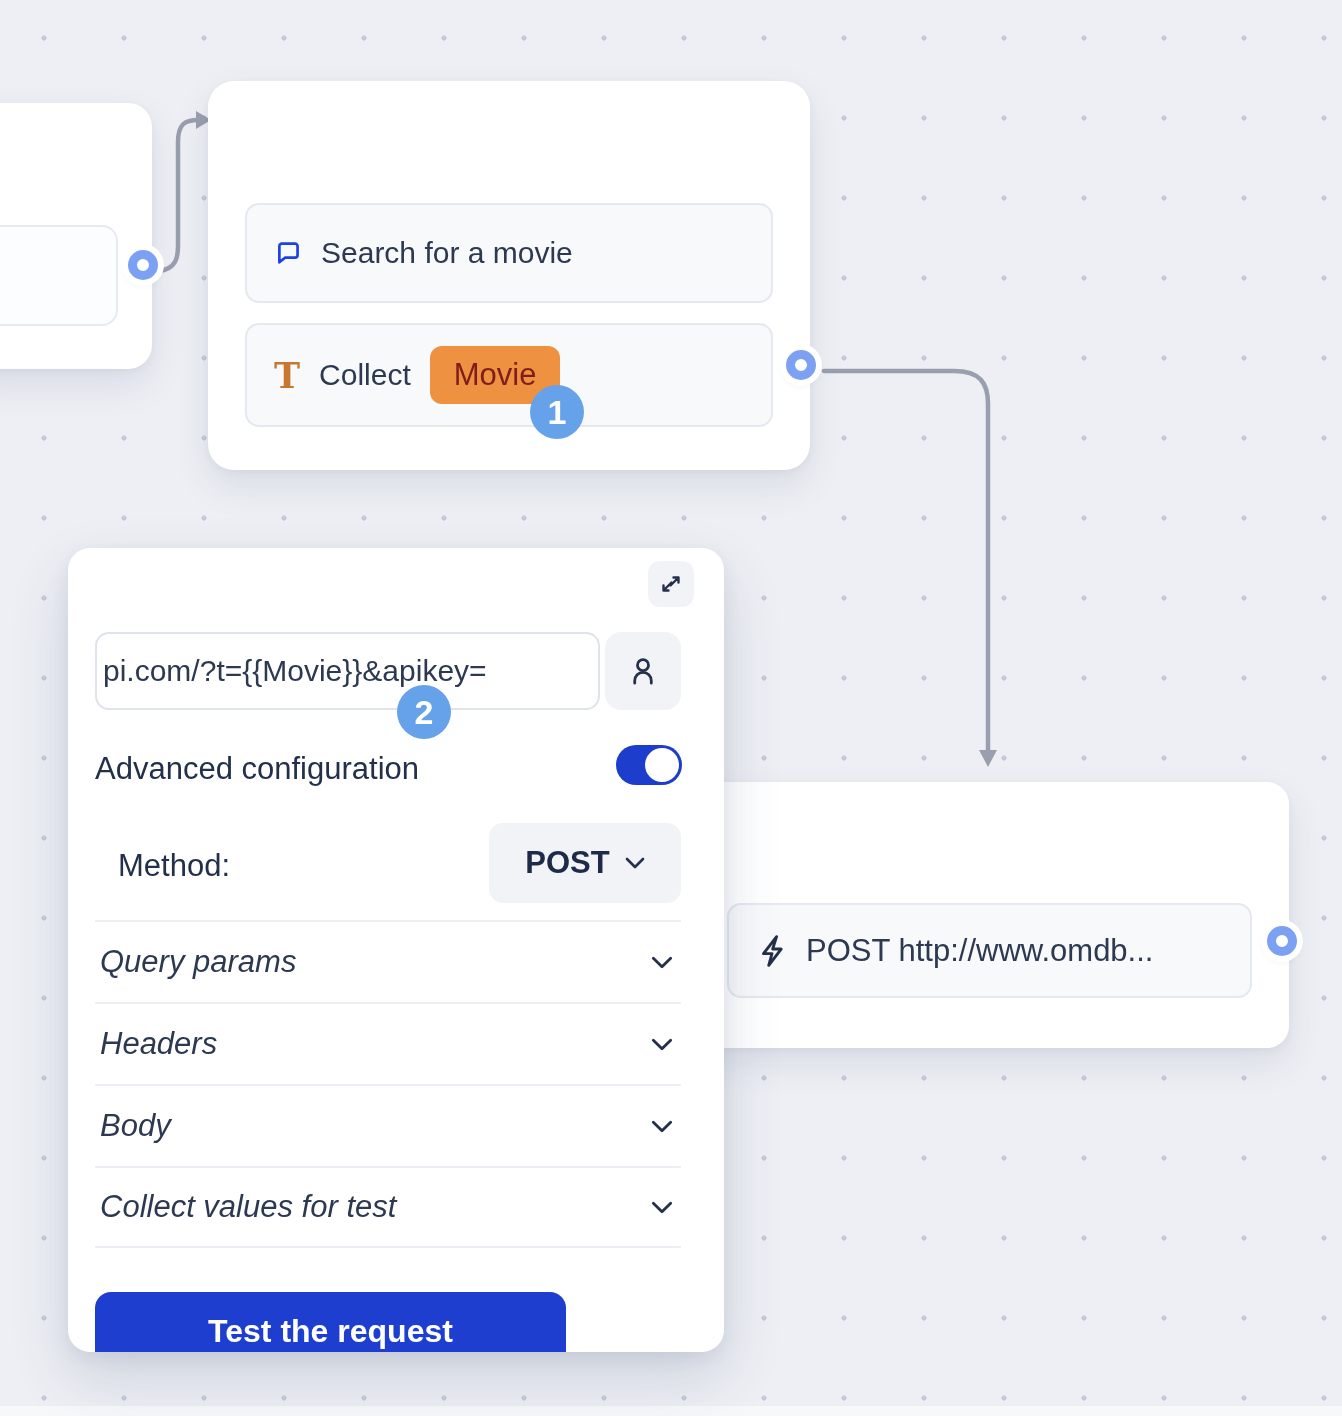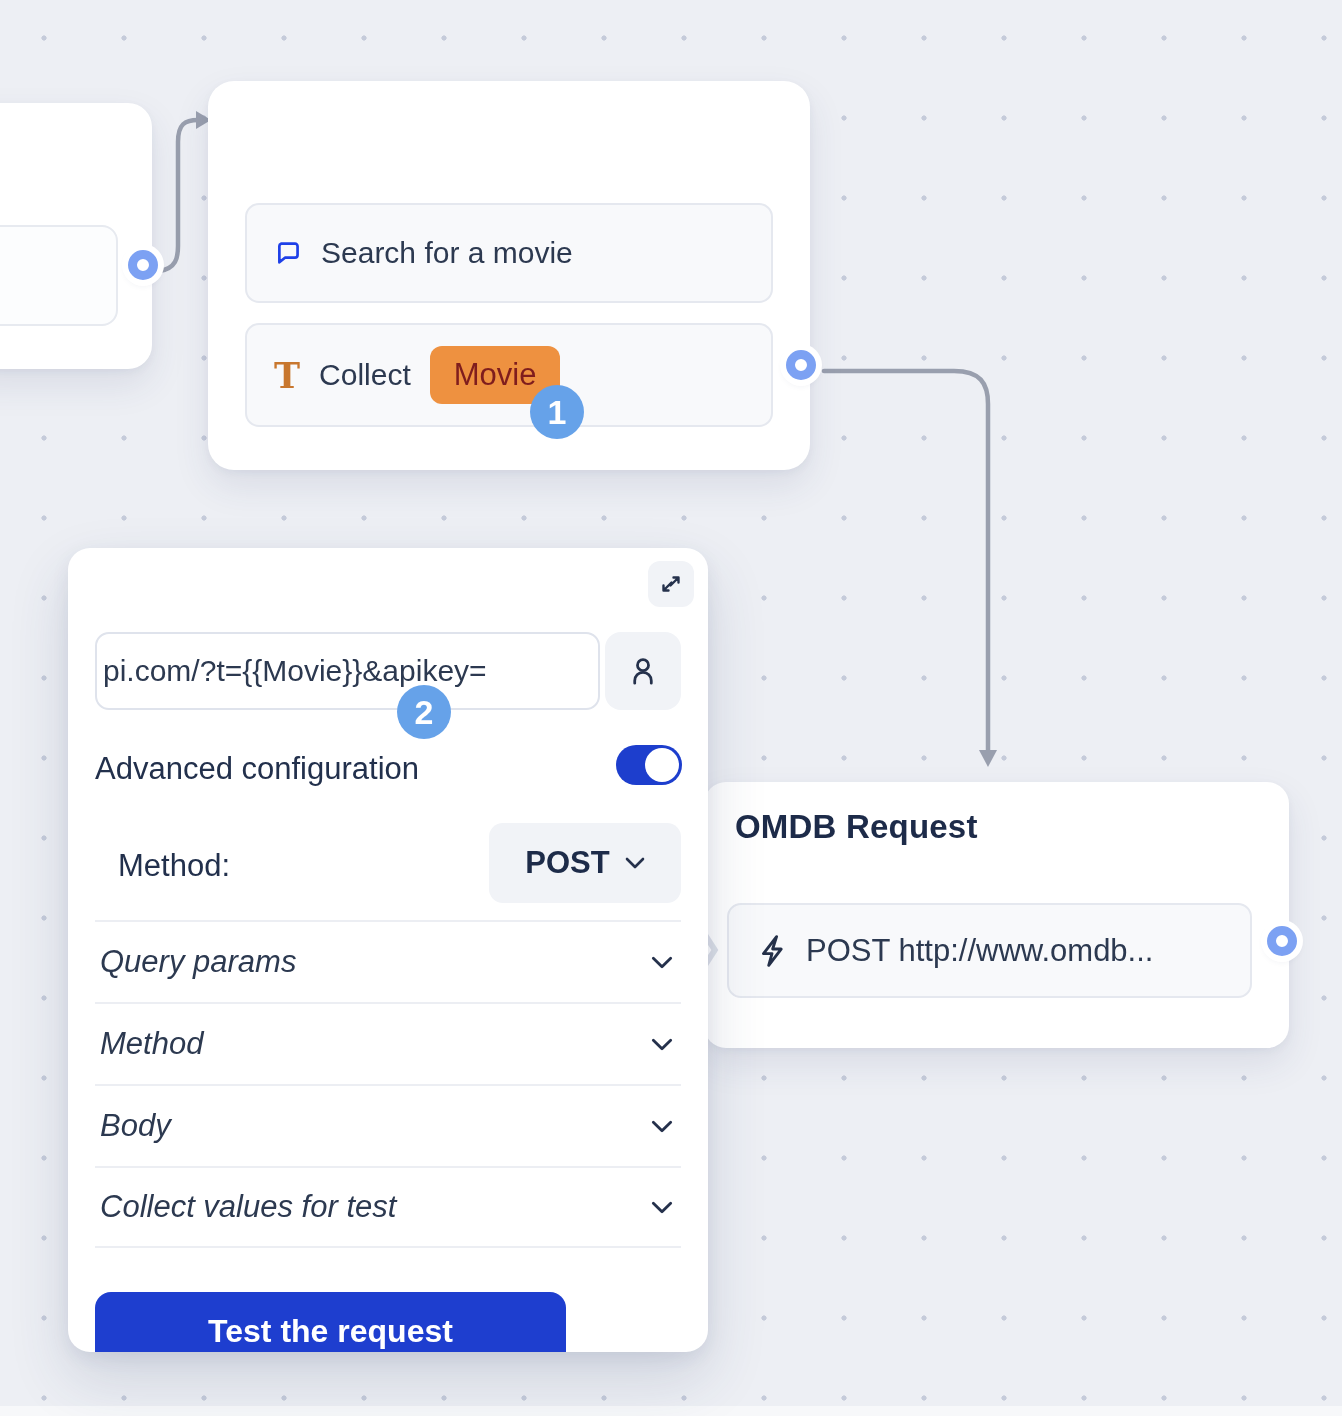--- a/index.html
+++ b/index.html
@@ -21,21 +21,21 @@
   .node-item{position:absolute;display:flex;align-items:center;background:#f8f9fb;border:2px solid #e5e8ef;border-radius:14px;box-sizing:border-box;padding-left:27px;gap:19px;font-size:30px;color:#2c3950;}
   .mi-1{left:37px;top:122px;width:528px;height:100px;}
   .mi-2{left:37px;top:242px;width:528px;height:104px;}
   .t-glyph{font-family:"DejaVu Serif","Liberation Serif",serif;font-size:35px;font-weight:600;color:#c8772e;line-height:1;}
   .var-badge{display:inline-block;background:#ee9140;color:#7f1d1d;border-radius:12px;padding:11px 24px;font-size:31px;}
   .omdb-card{left:704px;top:782px;width:585px;height:266px;border-radius:22px;z-index:2;}
   .omdb-card .card-title{left:31px;top:26px;}
   .oi{left:23px;top:121px;width:525px;height:95px;gap:18px;font-size:31px;}
   .notch{position:absolute;left:-8px;top:146px;font-size:32px;color:#dde1e9;font-weight:700;text-shadow:0 0 2px #fff;}
   .port{position:absolute;width:12px;height:12px;background:#ffffff;border:9px solid #7ca1f3;border-radius:50%;box-shadow:0 0 0 6px #ffffff,0 3px 8px rgba(45,60,105,.18);z-index:3;}
-  .panel{position:absolute;left:68px;top:548px;width:640px;height:804px;background:#ffffff;border-radius:22px;z-index:4;overflow:hidden;box-shadow:0 26px 60px rgba(45,60,105,.16),0 6px 18px rgba(45,60,105,.08);}
+  .panel{position:absolute;left:68px;top:548px;width:640px;height:804px;background:#ffffff;border-radius:22px;z-index:4;overflow:hidden;box-shadow:0 26px 60px rgba(45,60,105,.16),0 6px 18px rgba(45,60,105,.08);padding-left:16px;}
   .icon-btn{position:absolute;background:#f1f3f7;border:none;border-radius:12px;display:flex;align-items:center;justify-content:center;cursor:pointer;}
   .expand-btn{left:580px;top:13px;width:46px;height:46px;}
   .person-btn{left:537px;top:84px;width:76px;height:78px;border-radius:16px;}
   .url-input{position:absolute;left:27px;top:84px;width:505px;height:78px;border:2px solid #dfe3ec;border-radius:14px;box-sizing:border-box;font-family:"Liberation Sans","DejaVu Sans",sans-serif;font-size:30px;color:#2c3950;padding:0 6px;background:#ffffff;outline:none;white-space:nowrap;overflow:hidden;}
   .adv-label{position:absolute;left:27px;top:203px;font-size:31px;color:#22304c;}
   .toggle{position:absolute;left:548px;top:197px;width:66px;height:40px;background:#1d3ecd;border-radius:20px;cursor:pointer;}
   .knob{position:absolute;right:3px;top:3px;width:34px;height:34px;background:#ffffff;border-radius:50%;}
   .method-label{position:absolute;left:27px;top:300px;font-size:31px;color:#22304c;margin-left:23px;}
   .dropdown{position:absolute;left:421px;top:275px;width:192px;height:80px;background:#f1f3f7;border-radius:14px;display:flex;align-items:center;justify-content:center;gap:15px;cursor:pointer;}
   .dropdown .dd-label{font-size:31px;font-weight:600;color:#1d2b49;}
@@ -75,21 +75,20 @@
     </div>
     <div class="node-item mi-2">
       <span class="t-glyph">T</span>
       <span>Collect</span>
       <span class="var-badge">Movie</span>
     </div>
   </div>
   <div class="port" style="left:786px;top:350px;"></div>
 
   <div class="card omdb-card">
-    <div class="card-title">OMDB Request</div>
     <span class="notch">❯</span>
     <div class="node-item oi">
       <svg width="32" height="34" viewBox="0 0 24 26">
         <path d="M15.5 2 L5.5 15 h6.5 l-2.5 9 L19 11.5 h-6.5 z" fill="none" stroke="#243049" stroke-width="2.2" stroke-linejoin="round"></path>
       </svg>
       <span>POST http://www.omdb...</span>
     </div>
   </div>
   <div class="port" style="left:1267px;top:926px;"></div>
 
@@ -123,21 +122,21 @@
     </div>
 
     <div class="sections">
       <div class="sec-row">
         <span class="sec-label">Query params</span>
         <svg width="22" height="13" viewBox="0 0 20 12">
             <path d="M2 2 l8 8 8-8" fill="none" stroke="#25314c" stroke-width="2.6" stroke-linecap="round" stroke-linejoin="round"></path>
           </svg>
       </div>
       <div class="sec-row">
-        <span class="sec-label">Method</span>
+        <span class="sec-label">Headers</span>
         <svg width="22" height="13" viewBox="0 0 20 12">
             <path d="M2 2 l8 8 8-8" fill="none" stroke="#25314c" stroke-width="2.6" stroke-linecap="round" stroke-linejoin="round"></path>
           </svg>
       </div>
       <div class="sec-row">
         <span class="sec-label">Body</span>
         <svg width="22" height="13" viewBox="0 0 20 12">
             <path d="M2 2 l8 8 8-8" fill="none" stroke="#25314c" stroke-width="2.6" stroke-linecap="round" stroke-linejoin="round"></path>
           </svg>
       </div>

